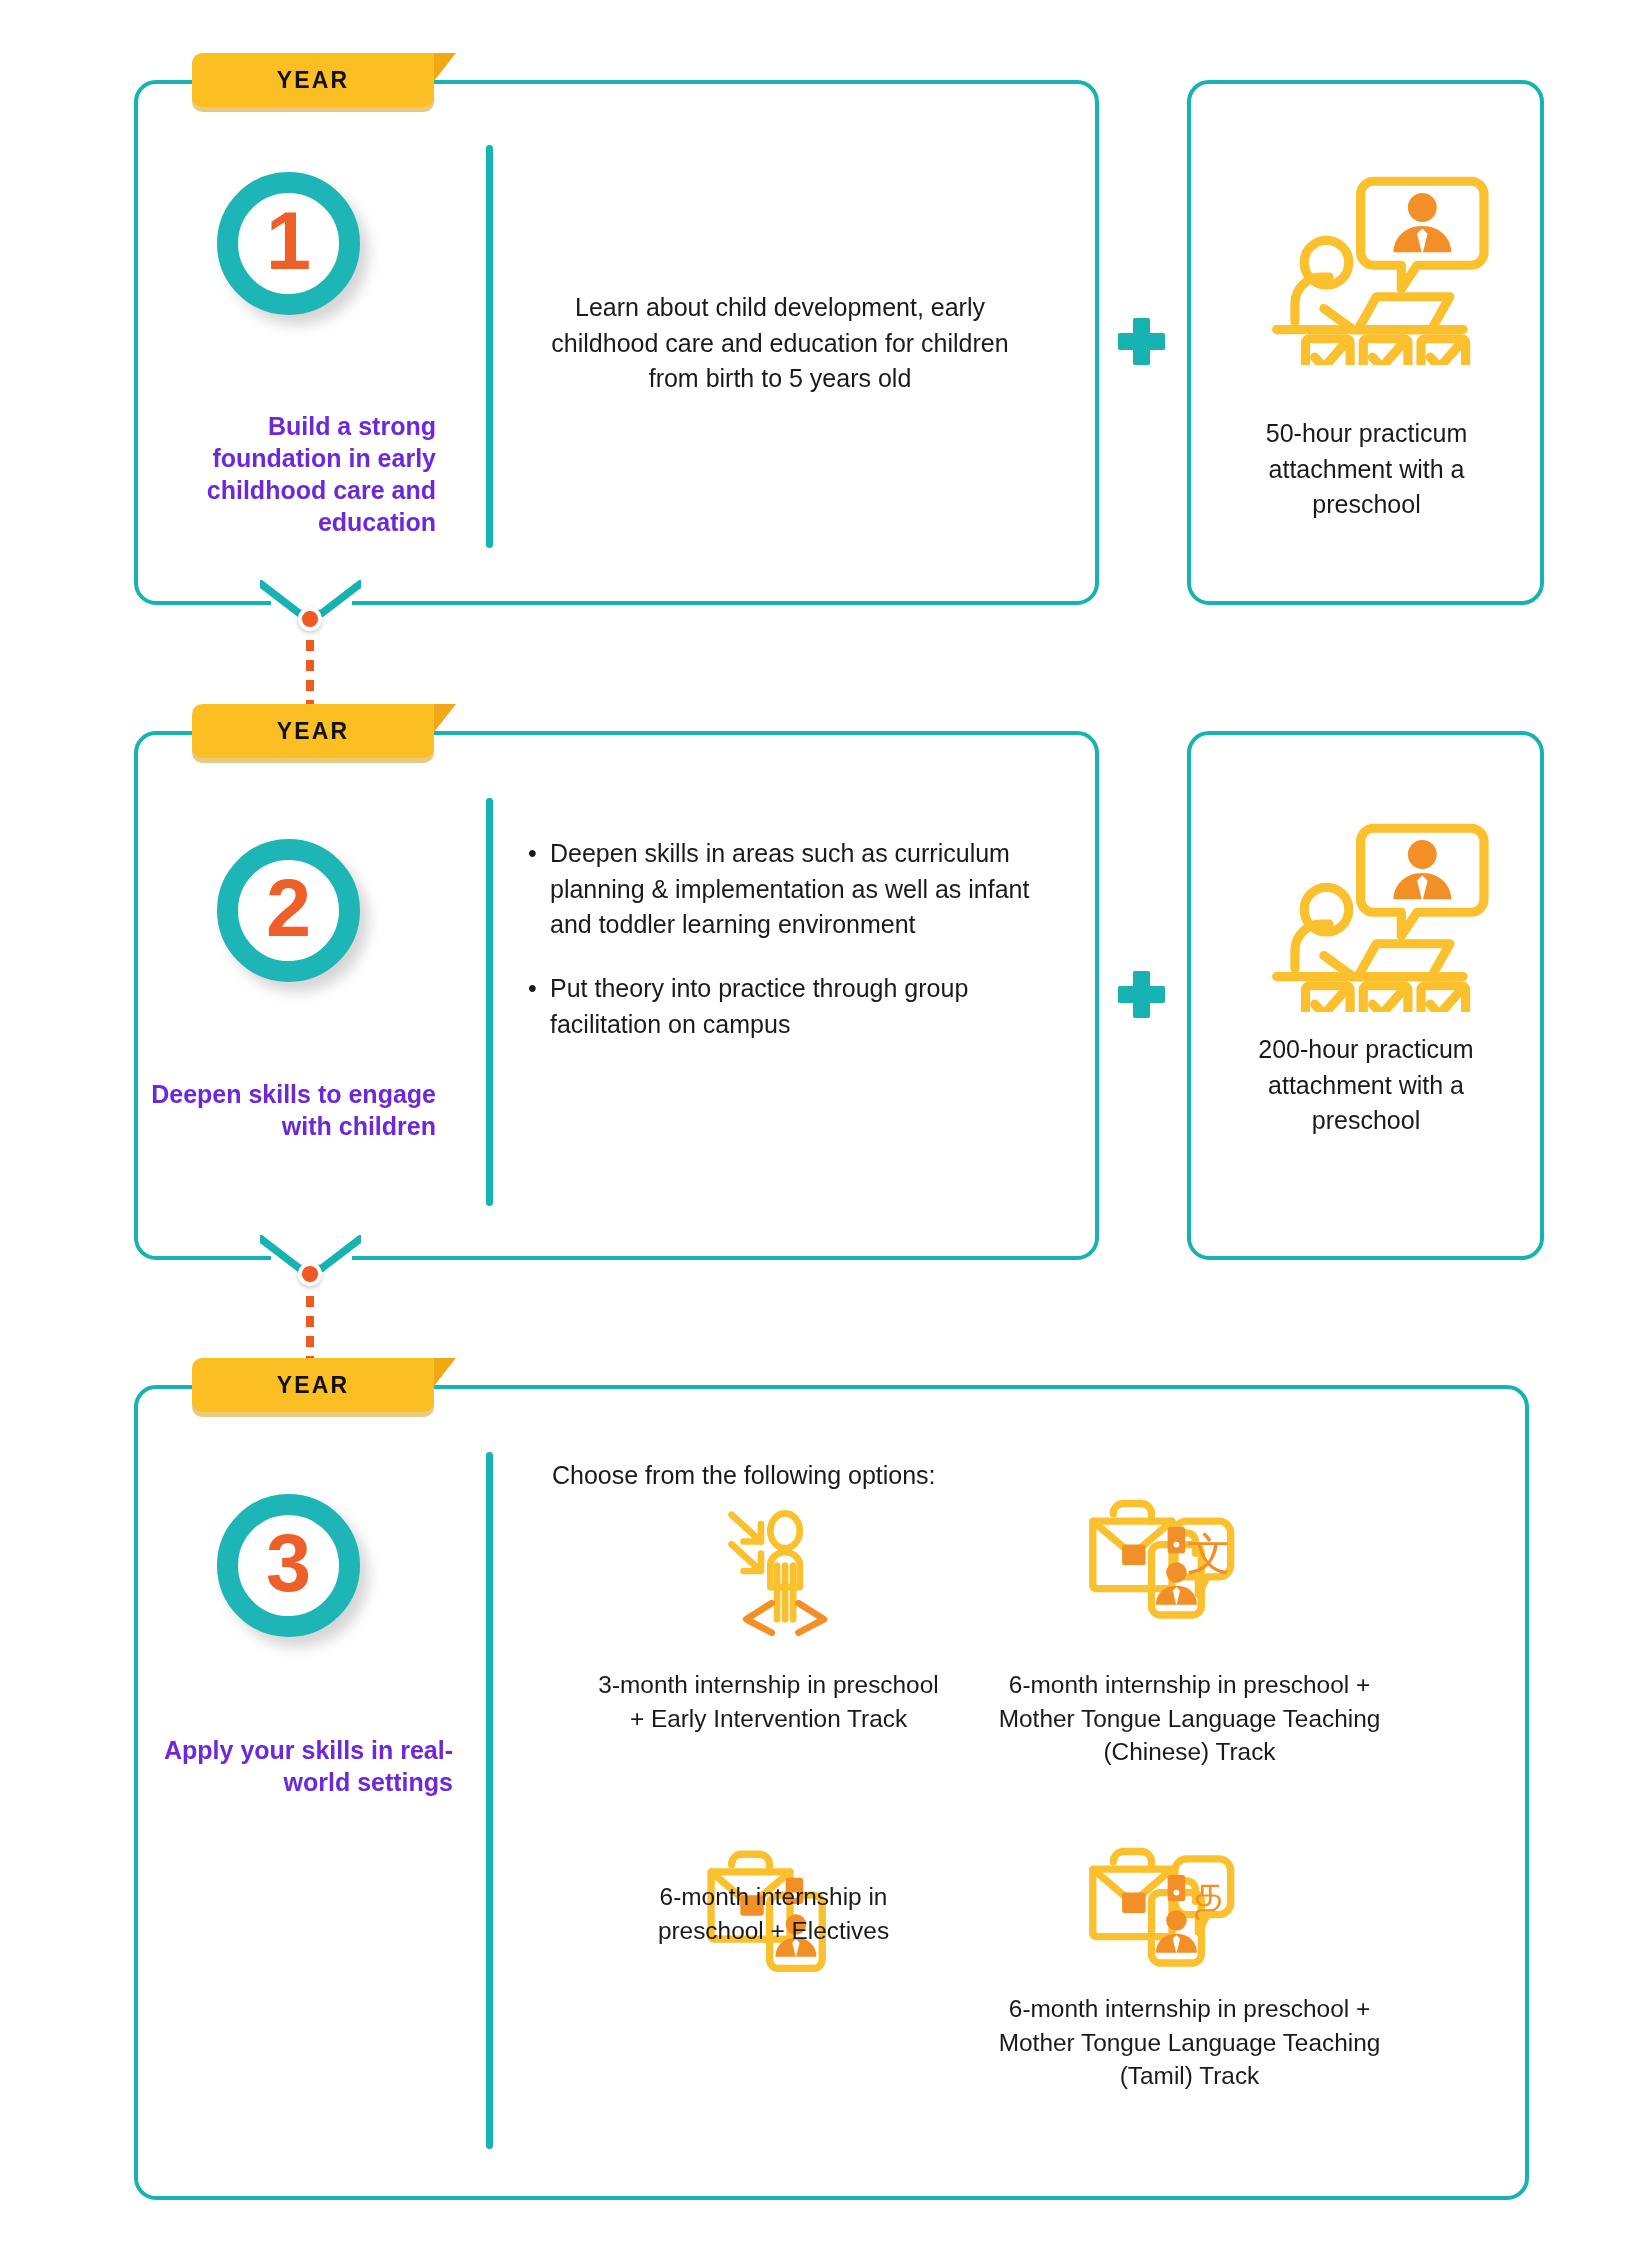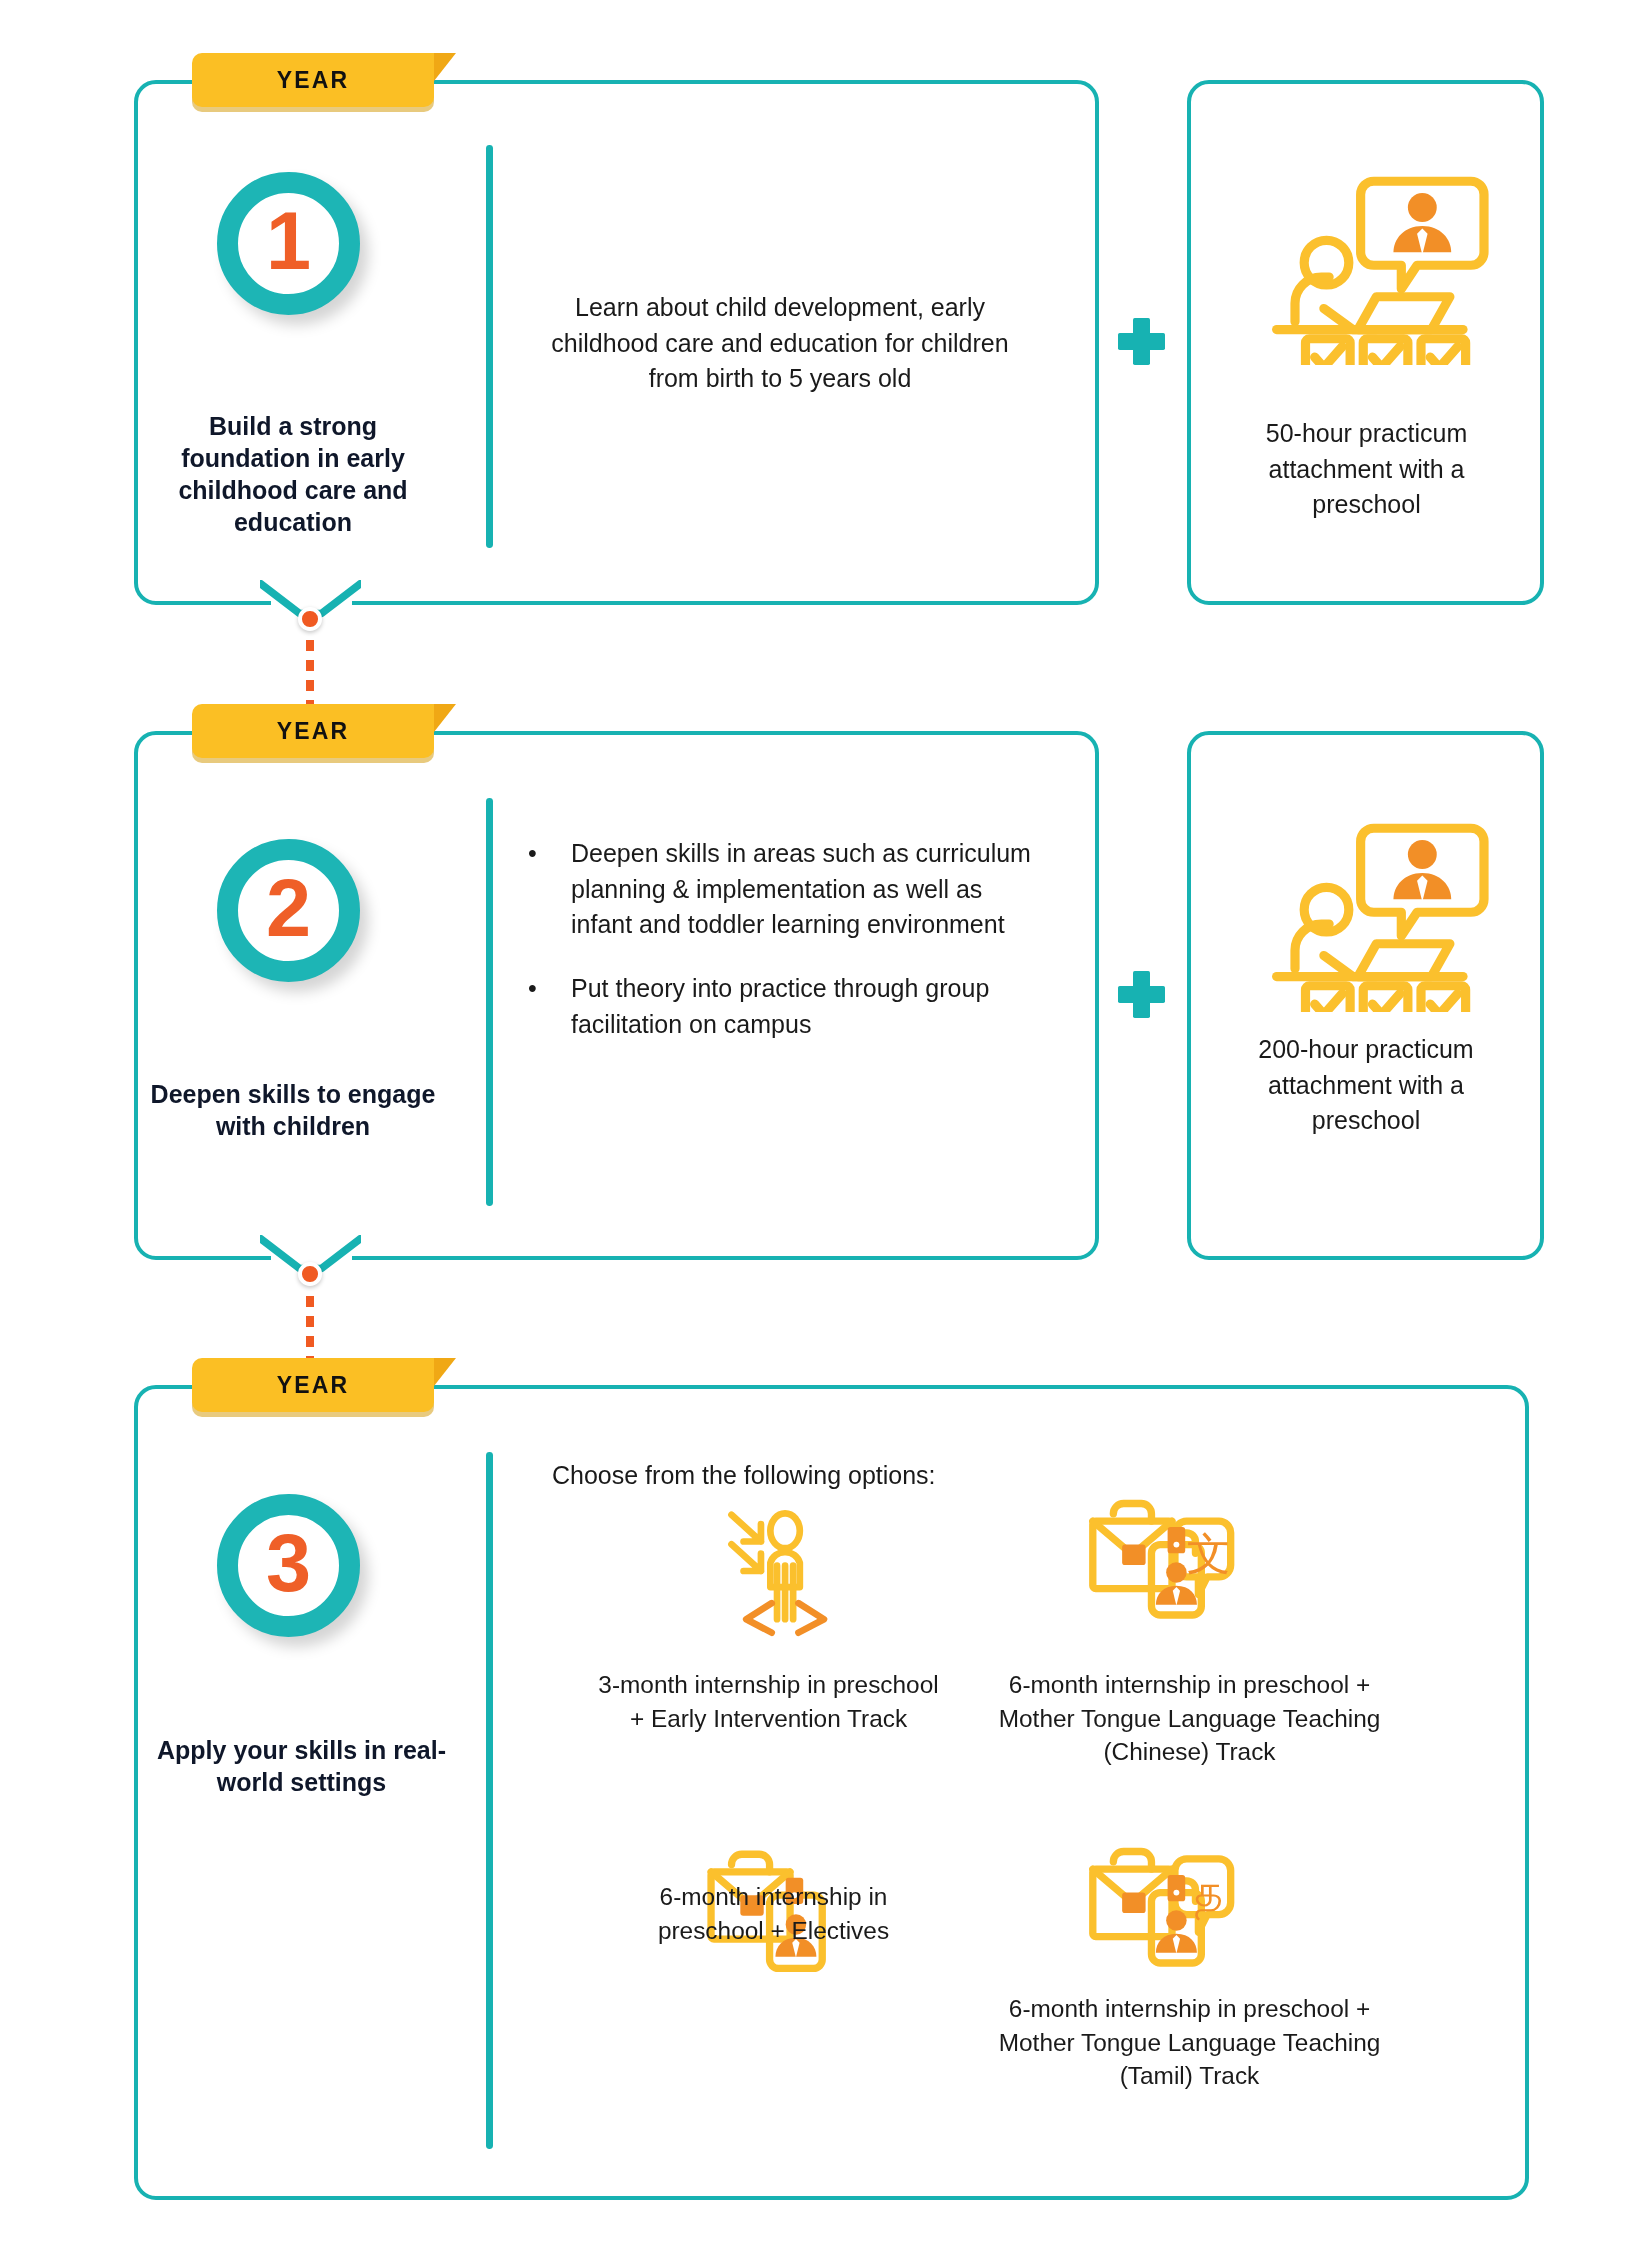--- a/index.html
+++ b/index.html
@@ -75,22 +75,22 @@
     font-size: 81px;
     font-weight: 700;
     color: #ef5f28;
     line-height: 1;
     margin-top: -5px;
   }
 
   
   .subHead {
     position: absolute;
-    text-align: center;
-    color: #0f172a;
+    text-align: right;
+    color: #6d28d9;
     font-weight: 700;
     font-size: 25px;
     line-height: 1.28;
   }
 
   
   .vbar {
     position: absolute;
     width: 6.7px;
     background: #17b2b2;
@@ -102,21 +102,21 @@
     position: absolute;
     font-size: 25px;
     line-height: 1.42;
     color: #1a1a1a;
   }
   .body.center { text-align: center; }
 
   .bulletRow { display: flex; margin-bottom: 28.6px; }
   .bulletRow:last-child { margin-bottom: 0; }
   .bulletRow .dot { width: 22px; flex: 0 0 22px; font-size: 25px; line-height: 1.42; }
-  .bulletRow .txt  { flex: 1; margin-left: 21px; }
+  .bulletRow .txt  { flex: 1; }
 
   
   .plus { position: absolute; width: 47px; height: 47px; }
   .plus::before, .plus::after {
     content: ""; position: absolute; background: #17b2b2; border-radius: 1.7px;
   }
   .plus::before { left: 0; top: 15px;  width: 47px; height: 17px; }
   .plus::after  { top: 0; left: 15px;  width: 17px; height: 47px; }
 
   

